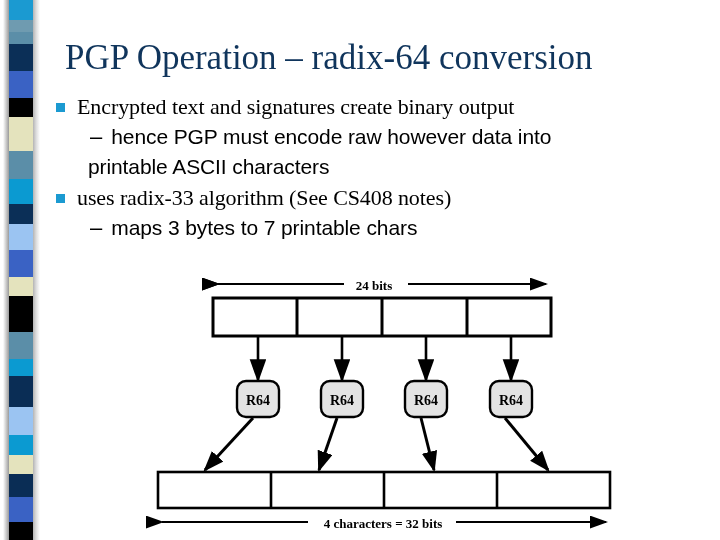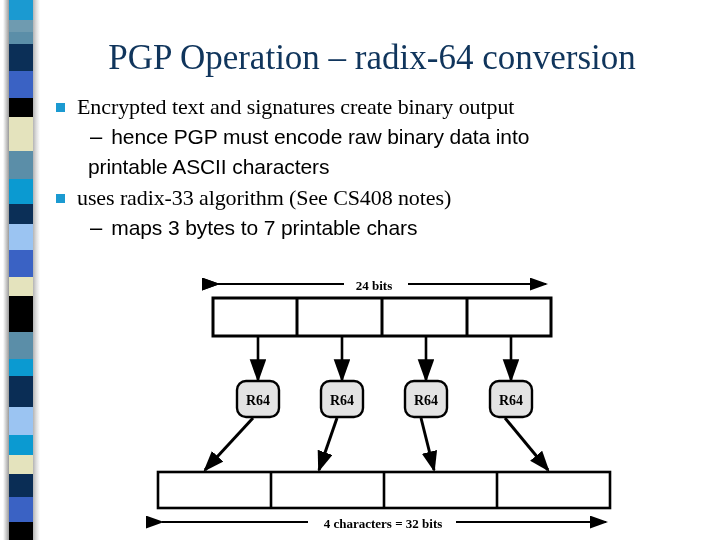--- a/index.html
+++ b/index.html
@@ -20,26 +20,25 @@
     position:absolute;left:3px;top:0;width:6px;height:540px;
     background:linear-gradient(to right,#ffffff 0%,#c8c8c8 55%,#9a9a9a 100%);
   }
   #strip-shadow-r{
     position:absolute;left:33px;top:0;width:7px;height:540px;
     background:linear-gradient(to right,#b4b4b4 0%,#dcdcdc 45%,#ffffff 100%);
   }
 
   
   #title{
-    position:absolute;left:52px;top:38px;width:640px;
+    position:absolute;left:65px;top:38px;width:640px;
     font-family:"Liberation Serif", serif;
     font-size:35px;line-height:40px;
     color:#10355c;
     white-space:nowrap;
-    text-align:center;
   }
 
   
   #content{
     position:absolute;left:56px;top:92px;width:648px;
   }
   .row{display:flex;align-items:flex-start;}
   .l1{margin:0 0 2px 0;font-family:Liberation Serif, serif;}
   .l2{margin:0 0 2px 34px;}
   .l3{margin:0 0 2px 32px;}
@@ -96,21 +95,21 @@
 <div id="content">
 
   <div class="row l1">
     <span class="bullet-sq" style="background: rgb(27, 154, 209);"></span>
     <span class="txt">Encrypted text and signatures create binary output</span>
   </div>
 
 
   <div class="row l2">
     <span class="dash">–</span>
-    <span class="txt sub">hence PGP must encode raw binary data into</span>
+    <span class="txt sub">hence PGP must encode raw however data into</span>
   </div>
 
   <div class="row l3">
     <span class="txt sub">printable ASCII characters</span>
   </div>
 
   <div class="row l1">
     <span class="bullet-sq" style="background: rgb(27, 154, 209);"></span>
     <span class="txt">uses radix-33 algorithm (See CS408 notes)</span>
   </div>

